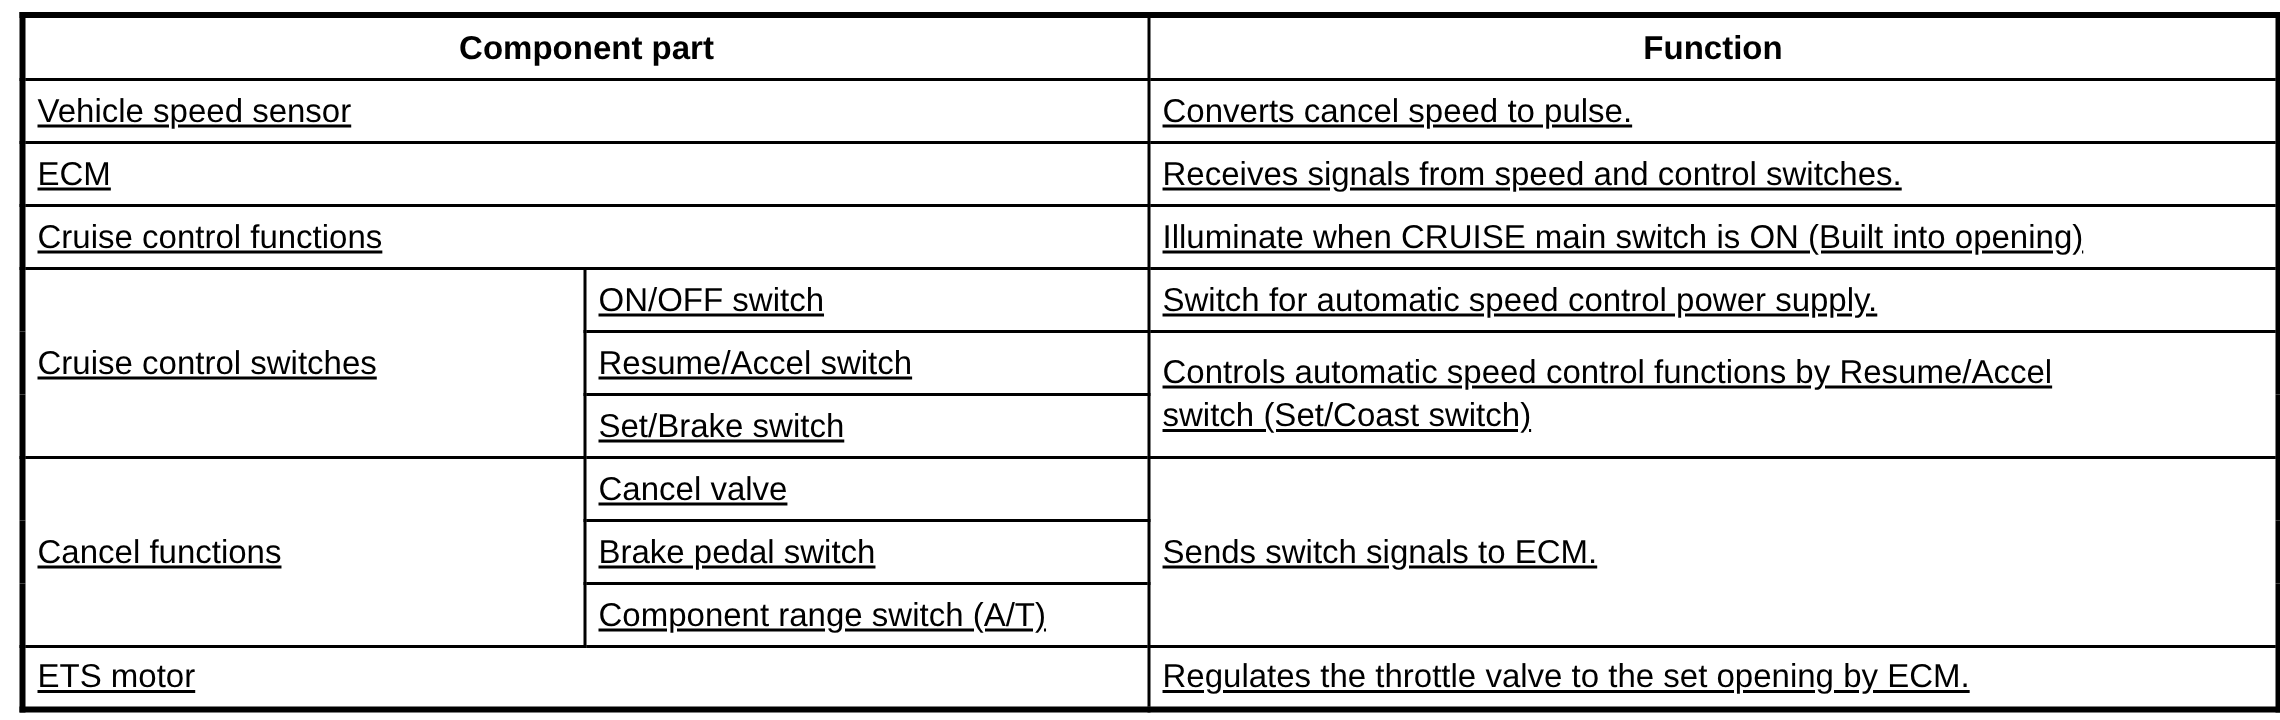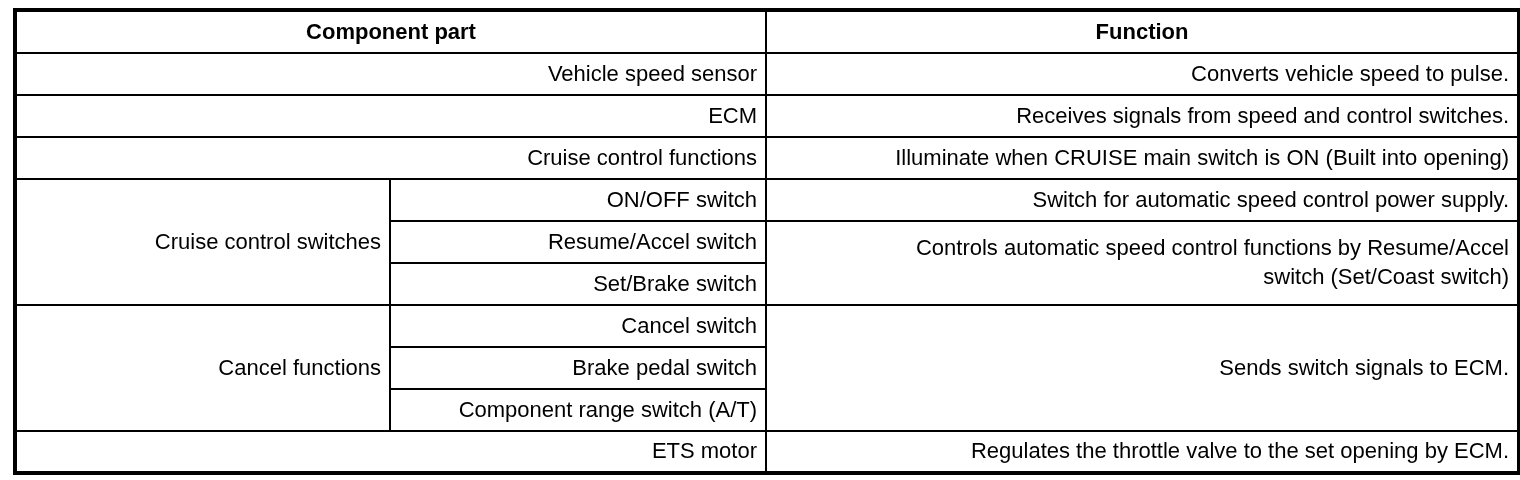--- a/index.html
+++ b/index.html
@@ -35,21 +35,22 @@
     overflow: hidden;
     white-space: nowrap;
   }
   table.spec-table th {
     font-weight: bold;
     text-align: center;
     height: 36px;
   }
   table.spec-table td {
     font-weight: normal;
-    text-align: right;
+    text-align: left;
+    text-decoration: underline;
   }
   tr.data-row { height: 42px; }
   td.va-top {
     vertical-align: top;
     padding-top: 8px;
   }
   td.wrap2 {
     white-space: normal;
     line-height: 1.45;
   }
@@ -66,21 +67,21 @@
     </colgroup>
     <thead>
       <tr>
         <th colspan="2">Component part</th>
         <th>Function</th>
       </tr>
     </thead>
     <tbody>
       <tr class="data-row">
         <td colspan="2">Vehicle speed sensor</td>
-        <td>Converts vehicle speed to pulse.</td>
+        <td>Converts cancel speed to pulse.</td>
       </tr>
       <tr class="data-row">
         <td colspan="2">ECM</td>
         <td>Receives signals from speed and control switches.</td>
       </tr>
       <tr class="data-row">
         <td colspan="2">Cruise control functions</td>
         <td>Illuminate when CRUISE main switch is ON (Built into opening)</td>
       </tr>
       <tr class="data-row">
@@ -90,21 +91,21 @@
       </tr>
       <tr class="data-row">
         <td>Resume/Accel switch</td>
         <td rowspan="2" class="wrap2"><span>Controls automatic speed control functions by Resume/Accel</span><br><span>switch (Set/Coast switch)</span></td>
       </tr>
       <tr class="data-row">
         <td>Set/Brake switch</td>
       </tr>
       <tr class="data-row">
         <td rowspan="3" class="va-top">Cancel functions</td>
-        <td>Cancel switch</td>
+        <td>Cancel valve</td>
         <td rowspan="3" class="va-top">Sends switch signals to ECM.</td>
       </tr>
       <tr class="data-row">
         <td>Brake pedal switch</td>
       </tr>
       <tr class="data-row">
         <td>Component range switch (A/T)</td>
       </tr>
       <tr class="data-row">
         <td colspan="2">ETS motor</td>

